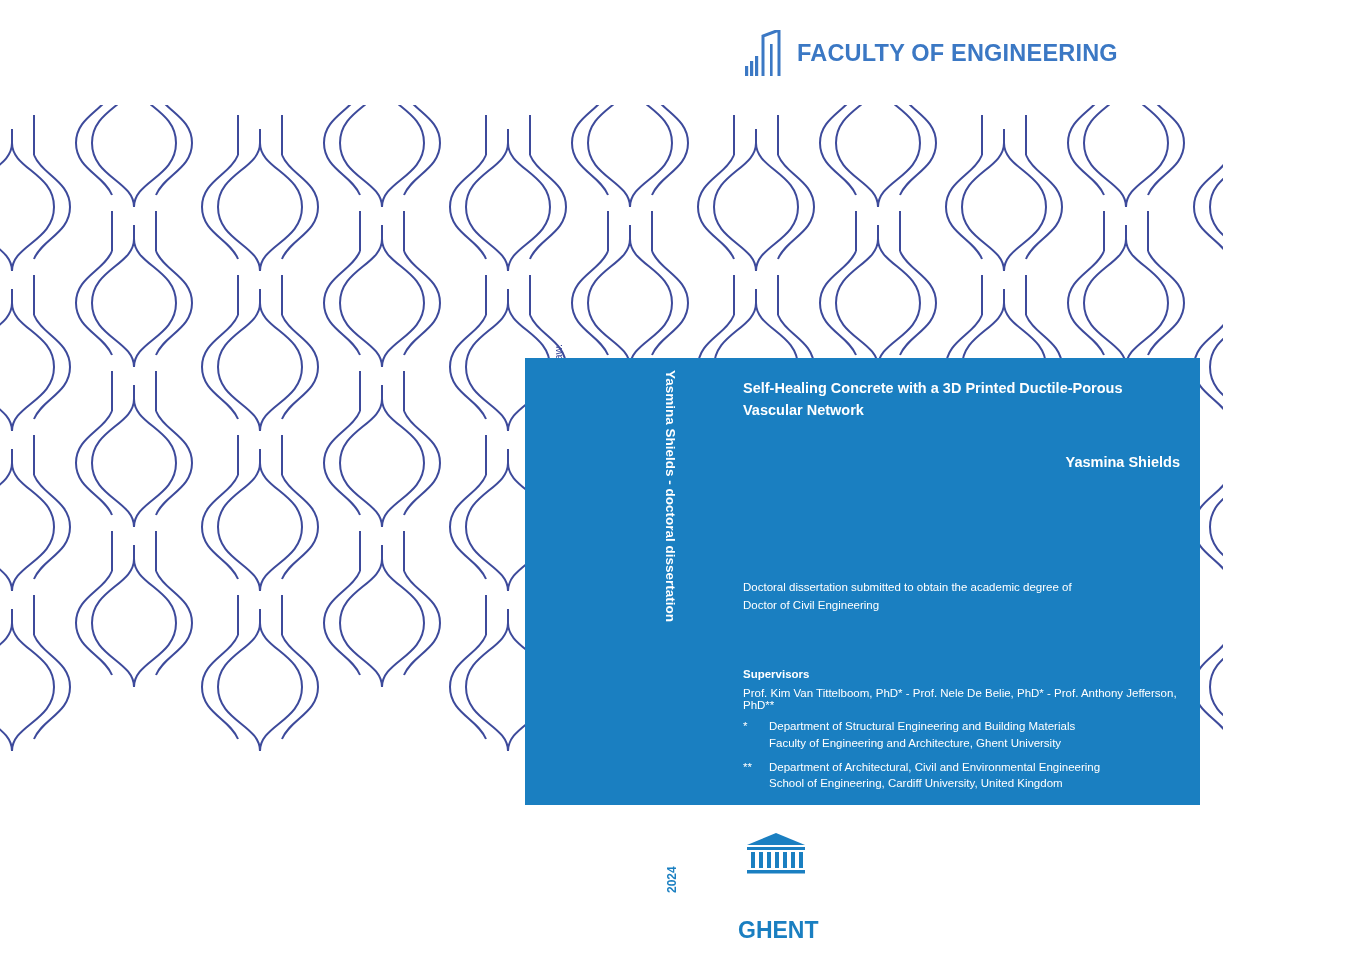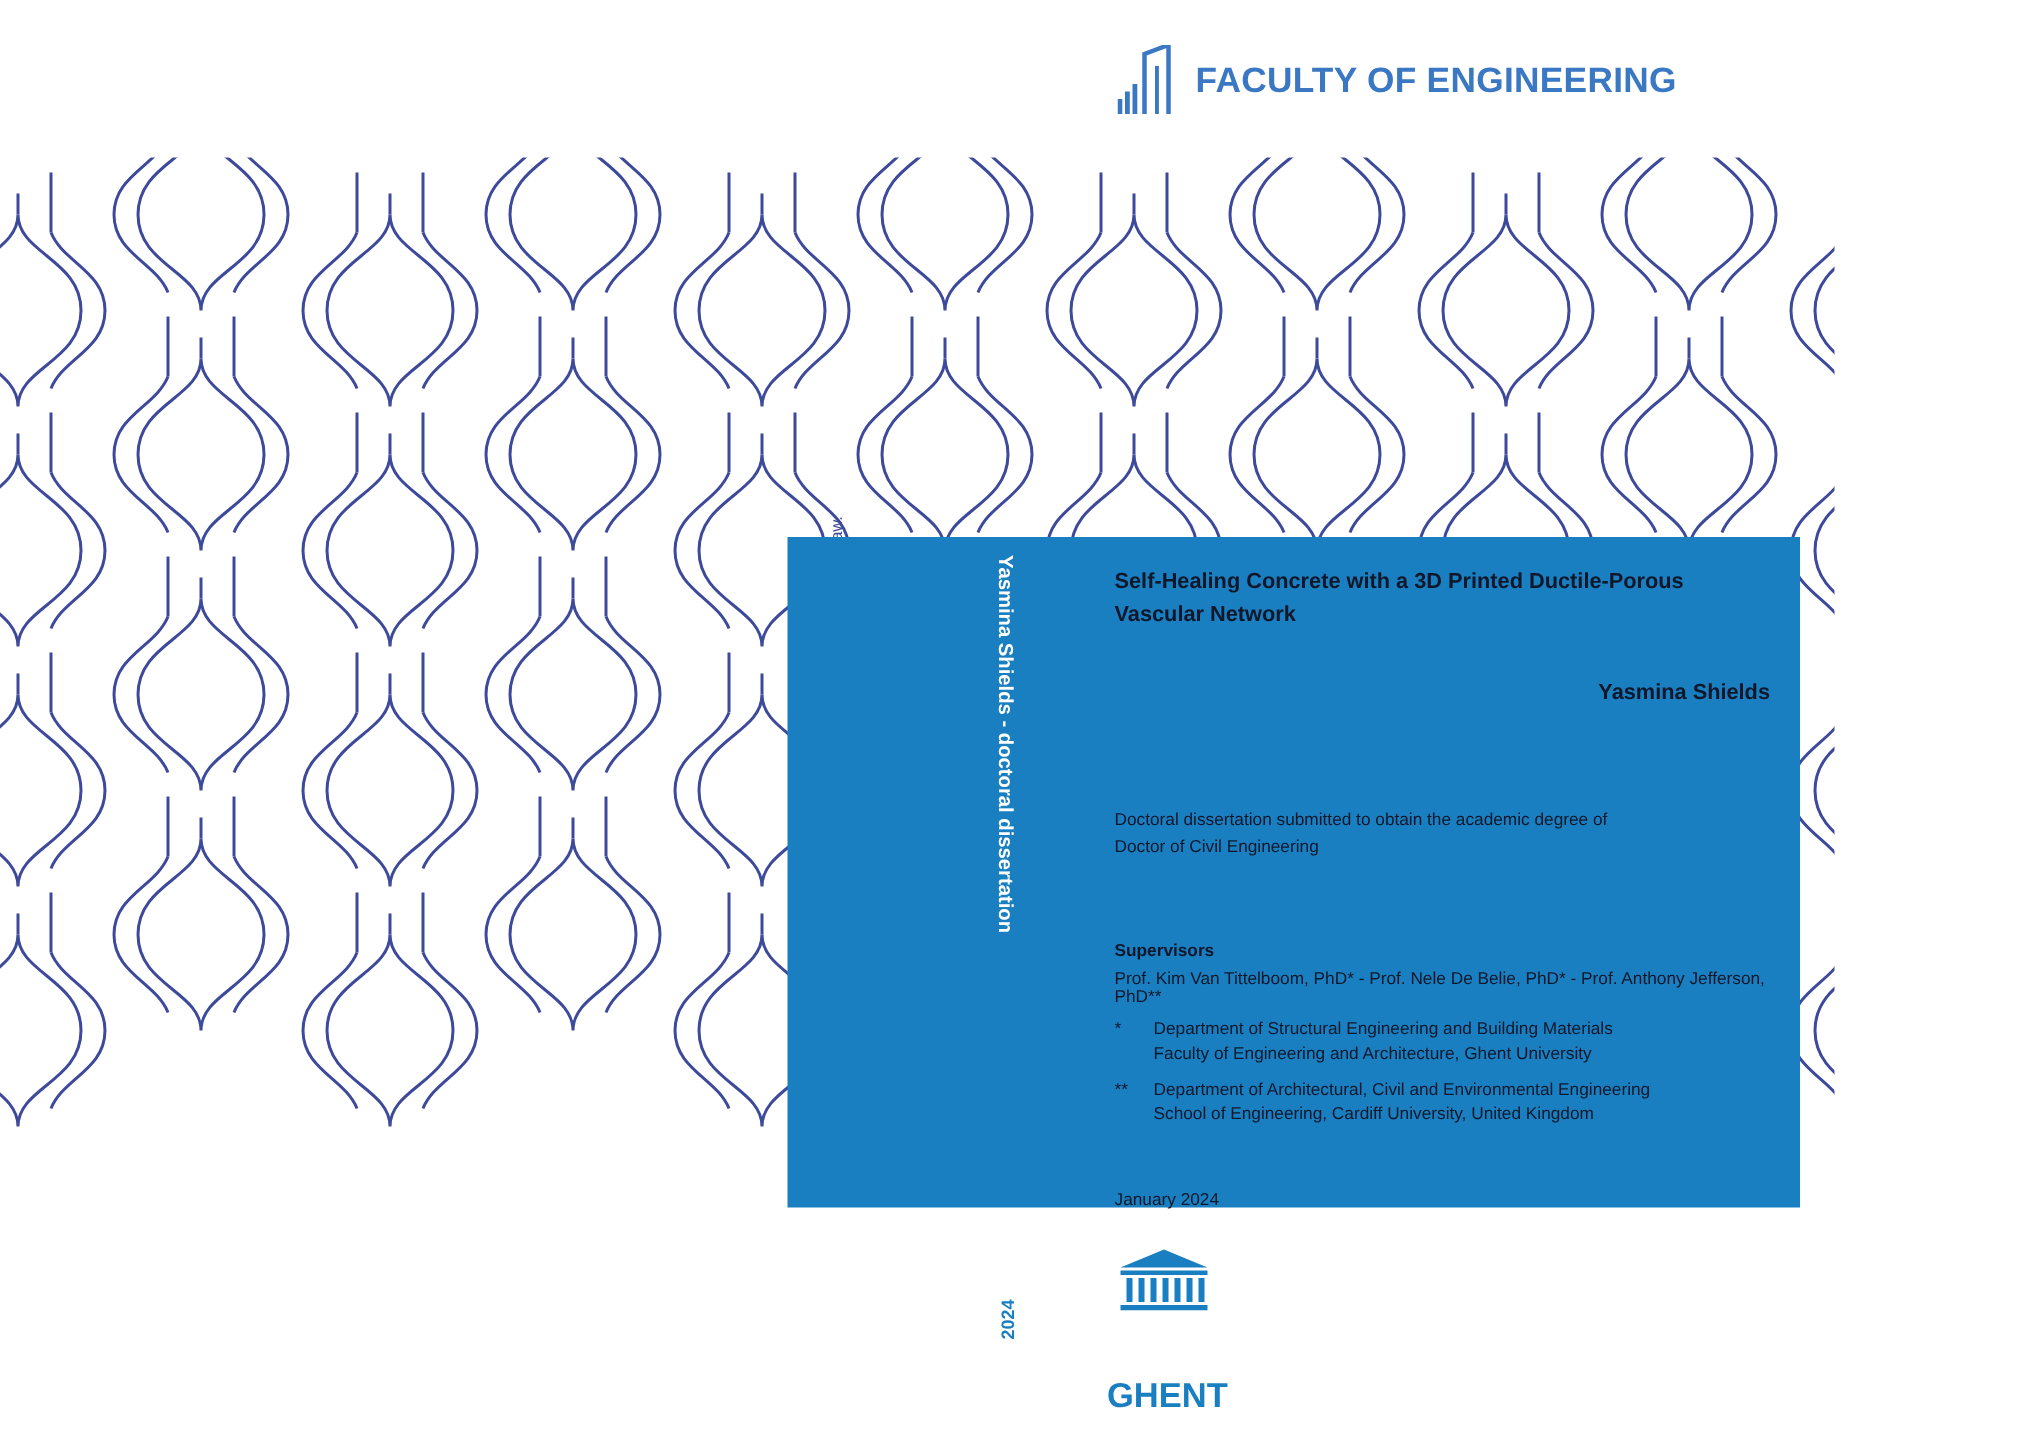--- a/index.html
+++ b/index.html
@@ -51,21 +51,21 @@
   }
 
   
   .cover-panel {
     position: absolute;
     left: 525px;
     top: 358px;
     width: 675px;
     height: 447px;
     background: #1a7fc1;
-    color: #0f172a;
+    color: #ffffff;
   }
   .spine-text {
     position: absolute;
     left: 664px;
     top: 370px;
     width: 260px;
     transform-origin: left top;
     transform: rotate(90deg) translateY(-14px);
     font-size: 13.5px;
     font-weight: bold;
@@ -87,21 +87,21 @@
     max-width: 430px;
   }
   .cover-author {
     font-size: 14.5px;
     font-weight: bold;
     text-align: right;
     margin-top: 32px;
     padding-right: 6px;
   }
   .cover-degree {
-    margin-top: 68px;
+    margin-top: 108px;
     font-size: 11.5px;
     line-height: 1.6;
   }
   .cover-supervisors-head {
     margin-top: 54px;
     font-size: 11.5px;
     font-weight: bold;
   }
   .cover-supervisors-line {
     margin-top: 7px;

